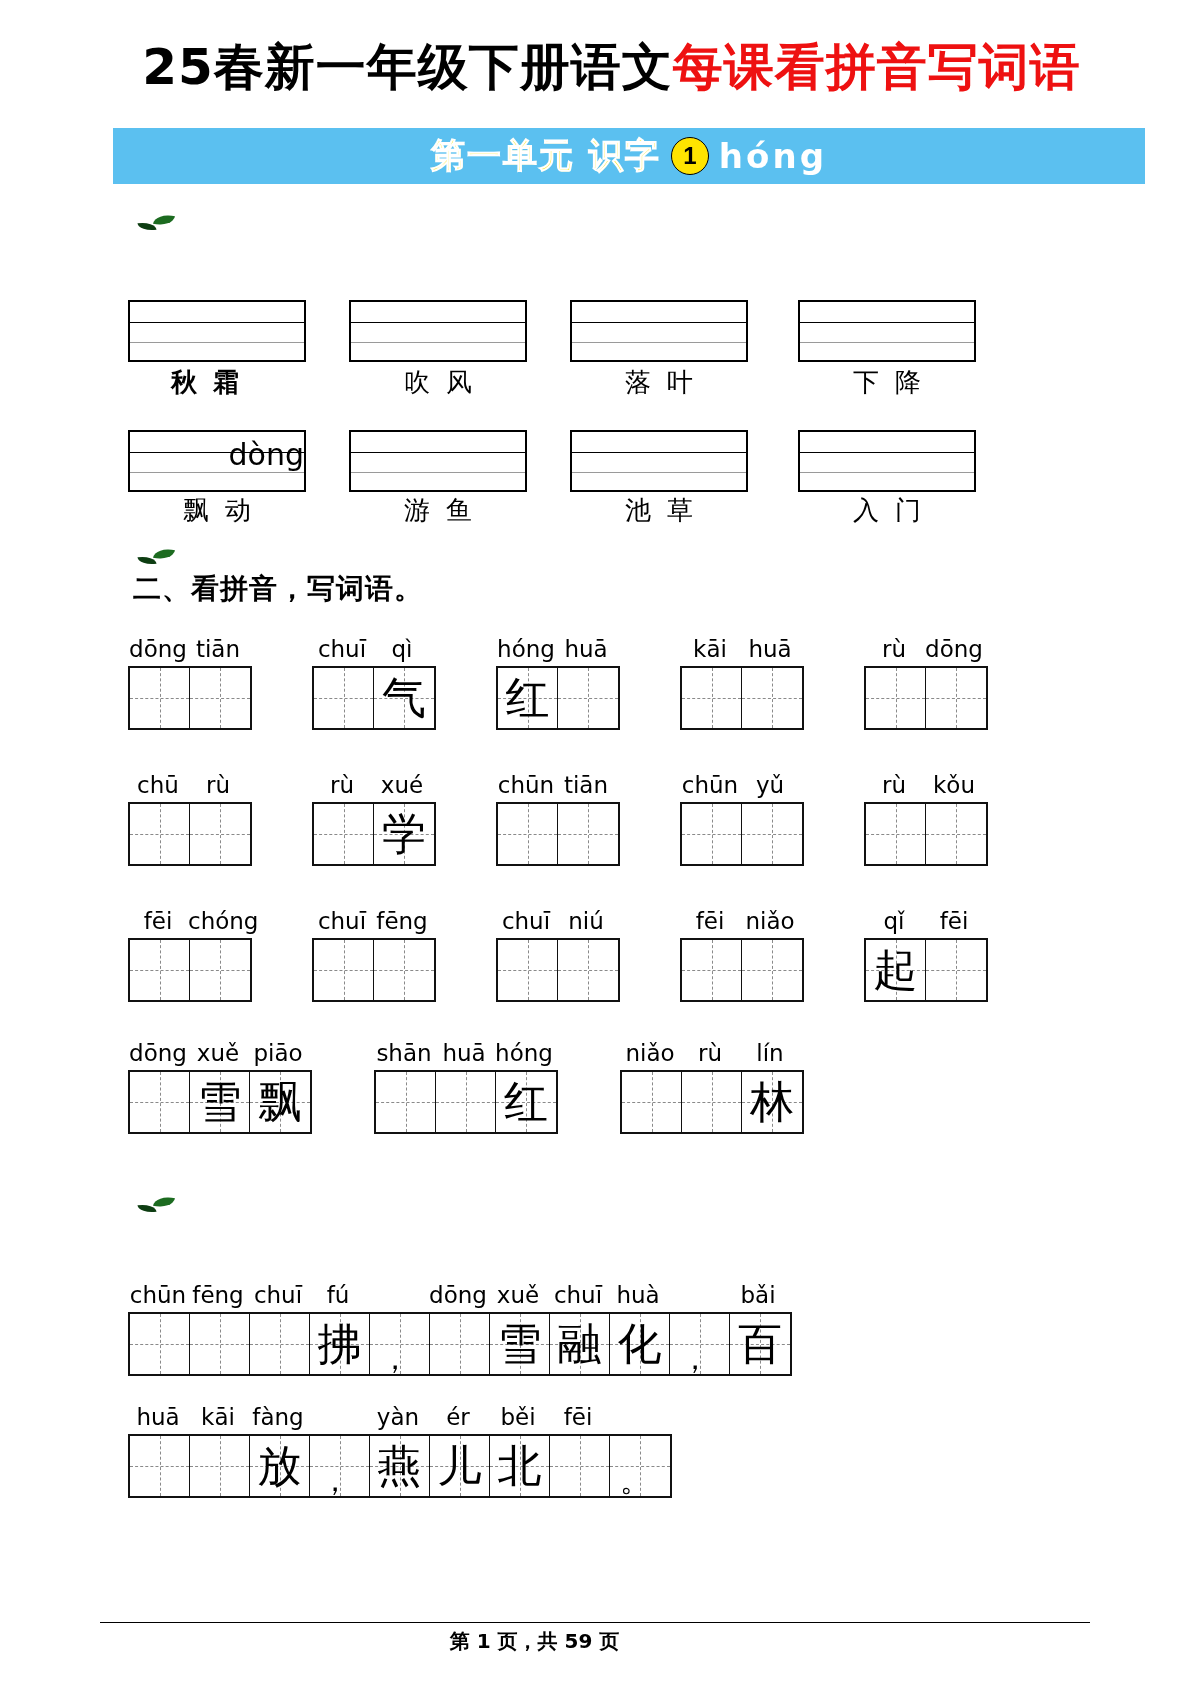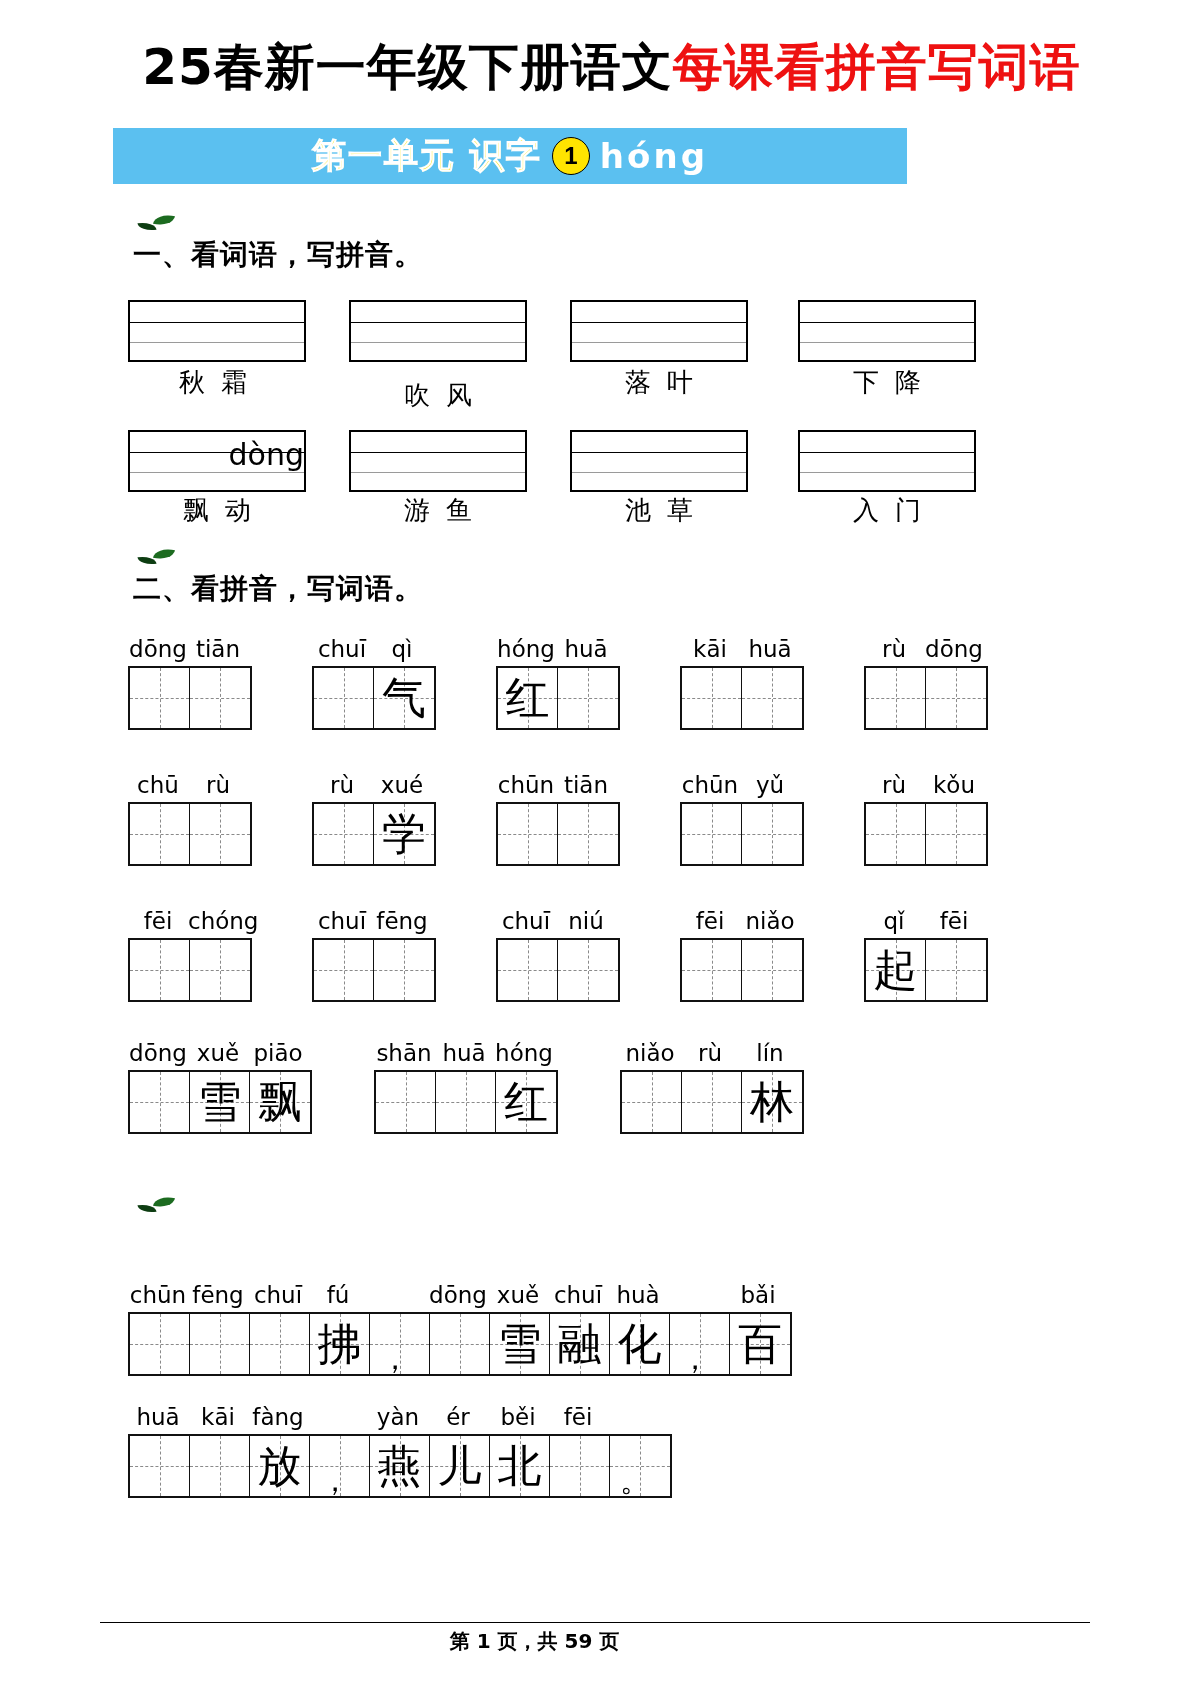--- a/index.html
+++ b/index.html
@@ -22,21 +22,21 @@
     letter-spacing:1px;
     white-space:nowrap;
     font-family:"DejaVu Sans", sans-serif;
     margin-left:16px;
   }
   .title .black{color:#000;}
   .title .red{color:#ee1111;}
 
   
   .banner{
-    position:absolute;left:113px;top:128px;width:794px;height:56px;
+    position:absolute;left:113px;top:128px;width:1032px;height:56px;
     background:#5bc0f0;
     display:flex;align-items:center;justify-content:center;
     gap:10px;
   }
   .banner .yellow{
     color:#ffe400;font-size:34px;font-weight:bold;letter-spacing:2px;
     -webkit-text-stroke:1px #ffffff;
     font-family:"DejaVu Sans", sans-serif;
   }
   .banner .circle{
@@ -124,21 +124,20 @@
   <div class="banner">
     <span class="yellow">第一单元 识字</span>
     <span class="circle">1</span>
     <span class="white">hóng</span>
   </div>
 
   <div class="leaf" style="left:138px;top:214px;">
     <span class="l1"></span>
       <span class="l2"></span>
   </div>
-  <div class="sect" style="top:236px;">一、看词语，写拼音。</div>
 
   <div class="fourline" style="left:128px;top:300px;">
     <span class="ln a"></span>
       <span class="ln b"></span>
     <span class="ans"></span>
   </div>
   <div class="fourline" style="left:349px;top:300px;">
     <span class="ln a"></span>
       <span class="ln b"></span>
     <span class="ans"></span>
@@ -147,22 +146,22 @@
     <span class="ln a"></span>
       <span class="ln b"></span>
     <span class="ans"></span>
   </div>
   <div class="fourline" style="left:798px;top:300px;">
     <span class="ln a"></span>
       <span class="ln b"></span>
     <span class="ans"></span>
   </div>
 
-  <div class="wordlabel" style="left:124px;top:365px;">秋霜</div>
-  <div class="wordlabel" style="left:349px;top:378px;">吹风</div>
+  <div class="wordlabel" style="left:116px;top:365px;font-weight:bold;">秋霜</div>
+  <div class="wordlabel" style="left:349px;top:365px;">吹风</div>
   <div class="wordlabel" style="left:570px;top:365px;">落叶</div>
   <div class="wordlabel" style="left:798px;top:365px;">下降</div>
 
   <div class="fourline" style="left:128px;top:430px;padding-left:42px;">
     <span class="ln a"></span>
       <span class="ln b"></span>
     <span class="ans right">dòng</span>
   </div>
   <div class="fourline" style="left:349px;top:430px;">
     <span class="ln a"></span>

